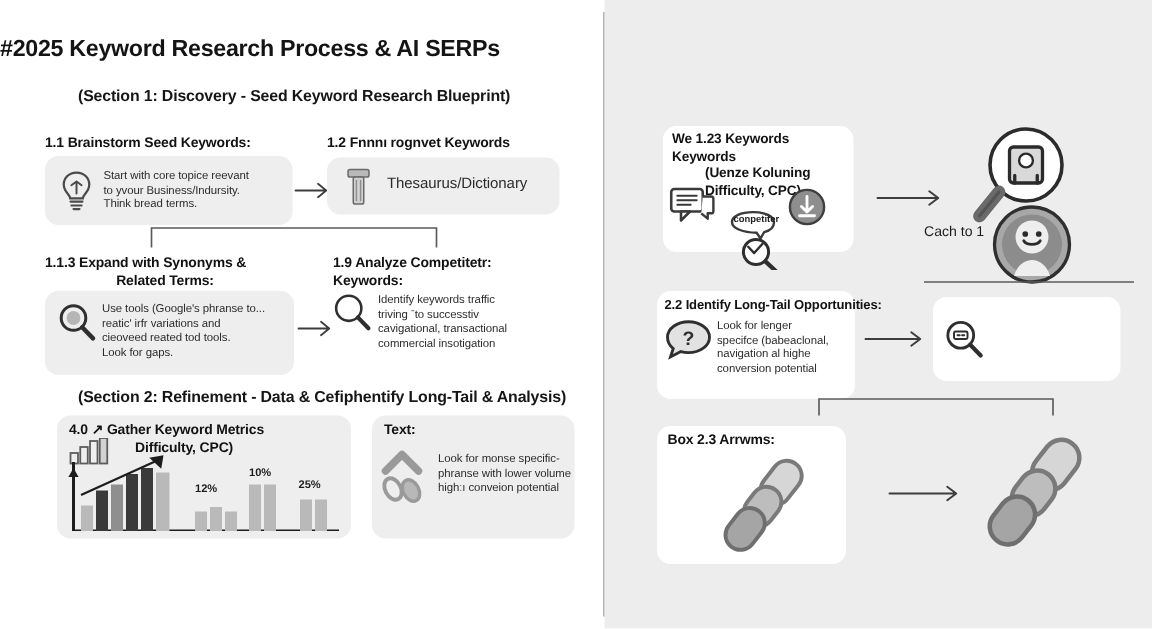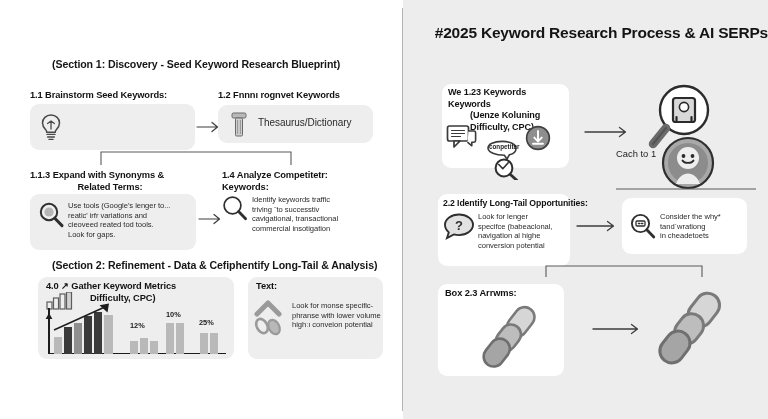--- a/index.html
+++ b/index.html
@@ -14,21 +14,21 @@
   #canvas { position:absolute; inset:0; width:768px; height:419px; }
 
   
   .panel-left  { position:absolute; left:0;   top:0; width:403px; height:419px; background:#ffffff; }
   .panel-right { position:absolute; left:403px; top:0; width:365px; height:419px; background:#ededed; }
   .divider     { position:absolute; left:402px; top:8px; width:1px; height:403px; background:#b4b4b4; }
 
   
   .title {
     position:absolute; left:0; top:24px; width:768px;
-    text-align:right; font-size:15.5px; font-weight:bold;
+    text-align:left; font-size:15.5px; font-weight:bold;
     letter-spacing:-0.2px; color:#141414;
   }
   .section-head {
     position:absolute; font-size:10.6px; font-weight:bold; color:#161616;
     letter-spacing:-0.1px; white-space:nowrap;
   }
   .sec1 { left:52px; top:58px; }
   .sec2 { left:52px; top:259px; }
 
   
@@ -84,20 +84,25 @@
   <div class="box" style="left:30px; top:104px; width:165px; height:46px;"></div>
 
   <div class="icon" style="left:38px; top:112px;">
     <svg width="26" height="30" viewBox="0 0 26 30">
       <path d="M13 3c-5 0-8.5 3.6-8.5 8 0 3 1.6 5 3 6.6.8.9 1.2 1.6 1.3 2.6h8.4c.1-1 .5-1.7 1.3-2.6 1.4-1.6 3-3.6 3-6.6 0-4.4-3.5-8-8.5-8z" fill="none" stroke="#4a4a4a" stroke-width="1.5"></path>
       <path d="M9 22.4h8M9.6 25h6.8M11 27.4h4" stroke="#4a4a4a" stroke-width="1.4" fill="none" stroke-linecap="round"></path>
       <path d="M13 9v8M9.6 11.5L13 9l3.4 2.5" fill="none" stroke="#4a4a4a" stroke-width="1.3" stroke-linecap="round" stroke-linejoin="round"></path>
     </svg>
   </div>
 
+  <div class="step-body" style="left:69px; top:112px; width:120px;">
+    <div>Start with core topice reevant</div>
+    <div>to yvour Business/Indursity.</div>
+    <div>Think bread terms.</div>
+  </div>
 
   <div class="arrow icon" style="left:196px; top:120px;">
     <svg width="26" height="14" viewBox="0 0 26 14">
       <path d="M1 7h20M16 2.5L21.5 7 16 11.5" fill="none" stroke="#3d3d3d" stroke-width="1.2" stroke-linecap="round" stroke-linejoin="round"></path>
     </svg>
   </div>
 
   <div class="step-title" style="left:218px; top:90px;">1.2  Fnnnı rognvet Keywords</div>
 
   <div class="box" style="left:218px; top:105px; width:155px; height:38px;"></div>
@@ -127,34 +132,34 @@
 
   <div class="icon" style="left:36px; top:200px;">
     <svg width="30" height="30" viewBox="0 0 30 30">
       <circle cx="13" cy="12" r="8.2" fill="none" stroke="#2f2f2f" stroke-width="2"></circle>
       <circle cx="13" cy="12" r="4.6" fill="#b6b6b6"></circle>
       <path d="M18.8 18.2L26 25.6" stroke="#2f2f2f" stroke-width="3" stroke-linecap="round"></path>
     </svg>
   </div>
 
   <div class="step-body" style="left:68px; top:201px; width:125px;">
-    <div>Use tools (Google's lenger to...</div>
+    <div>Use tools (Google's phranse to...</div>
     <div>reatic' irfr variations and</div>
     <div>cieoveed reated tod tools.</div>
     <div>Look for gaps.</div>
   </div>
 
   <div class="arrow icon" style="left:198px; top:212px;">
     <svg width="26" height="14" viewBox="0 0 26 14">
       <path d="M1 7h20M16 2.5L21.5 7 16 11.5" fill="none" stroke="#3d3d3d" stroke-width="1.2" stroke-linecap="round" stroke-linejoin="round"></path>
     </svg>
   </div>
 
   <div class="step-title" style="left:222px; top:170px; width:160px;">
-    <div>1.4 Analyze Competitetr:</div>
+    <div>1.9 Analyze Competitetr:</div>
     <div>Keywords:</div>
   </div>
 
   <div class="box plain" style="left:218px; top:192px; width:162px; height:58px;"></div>
 
   <div class="icon" style="left:220px; top:194px;">
     <svg width="30" height="30" viewBox="0 0 30 30">
       <circle cx="12.5" cy="11.5" r="8.4" fill="none" stroke="#2f2f2f" stroke-width="1.7"></circle>
       <path d="M18.6 17.6L25.6 24.8" stroke="#2f2f2f" stroke-width="2.8" stroke-linecap="round"></path>
     </svg>
@@ -340,25 +345,20 @@
 
   <div class="icon" style="left:628px; top:212px;">
     <svg width="30" height="30" viewBox="0 0 30 30">
       <circle cx="12.5" cy="11.5" r="8.6" fill="none" stroke="#2f2f2f" stroke-width="1.9"></circle>
       <rect x="8" y="9" width="9" height="5" rx="1" fill="none" stroke="#2f2f2f" stroke-width="1.3"></rect>
       <path d="M10.4 11.5h1.4M13.4 11.5h1.4" stroke="#2f2f2f" stroke-width="1.3" stroke-linecap="round"></path>
       <path d="M18.8 17.8L25.8 25" stroke="#2f2f2f" stroke-width="2.8" stroke-linecap="round"></path>
     </svg>
   </div>
 
-  <div class="step-body" style="left:660px; top:212px; width:86px;">
-    <div>Consider the why*</div>
-    <div>tand`wrationg</div>
-    <div>in cheadetoets</div>
-  </div>
 
   <div class="conn" style="left:545px; top:264px;">
     <svg width="158" height="14" viewBox="0 0 158 14">
       <path d="M1 13V2h156v11" fill="none" stroke="#5a5a5a" stroke-width="1.1"></path>
     </svg>
   </div>
 
   <div class="box white" style="left:438px; top:284px; width:126px; height:92px;"></div>
 
   <div class="step-title" style="left:445px; top:288px;text-align:right;">Box 2.3 Arrwms:</div>

